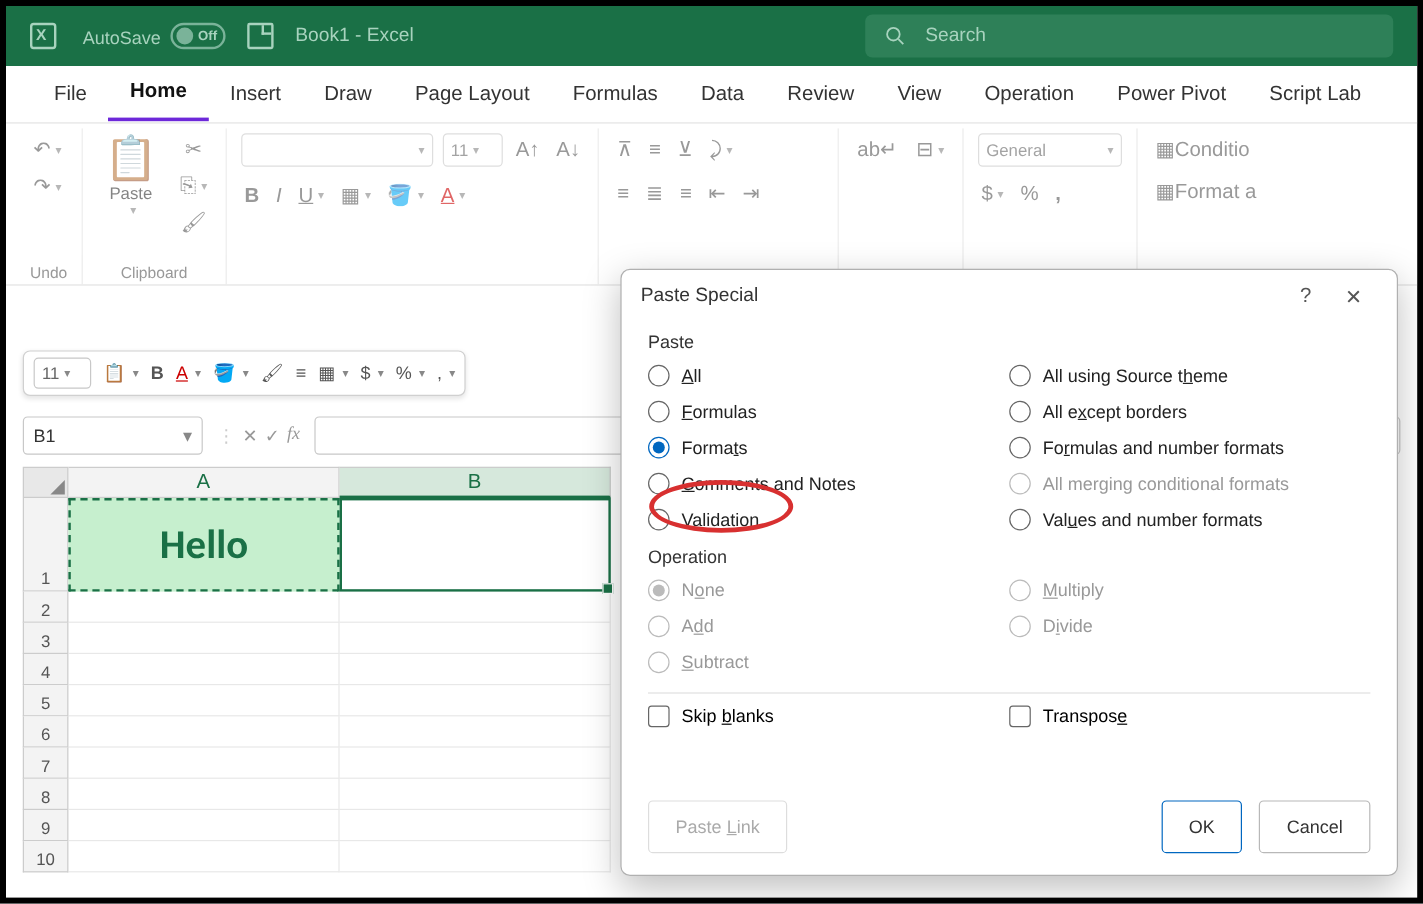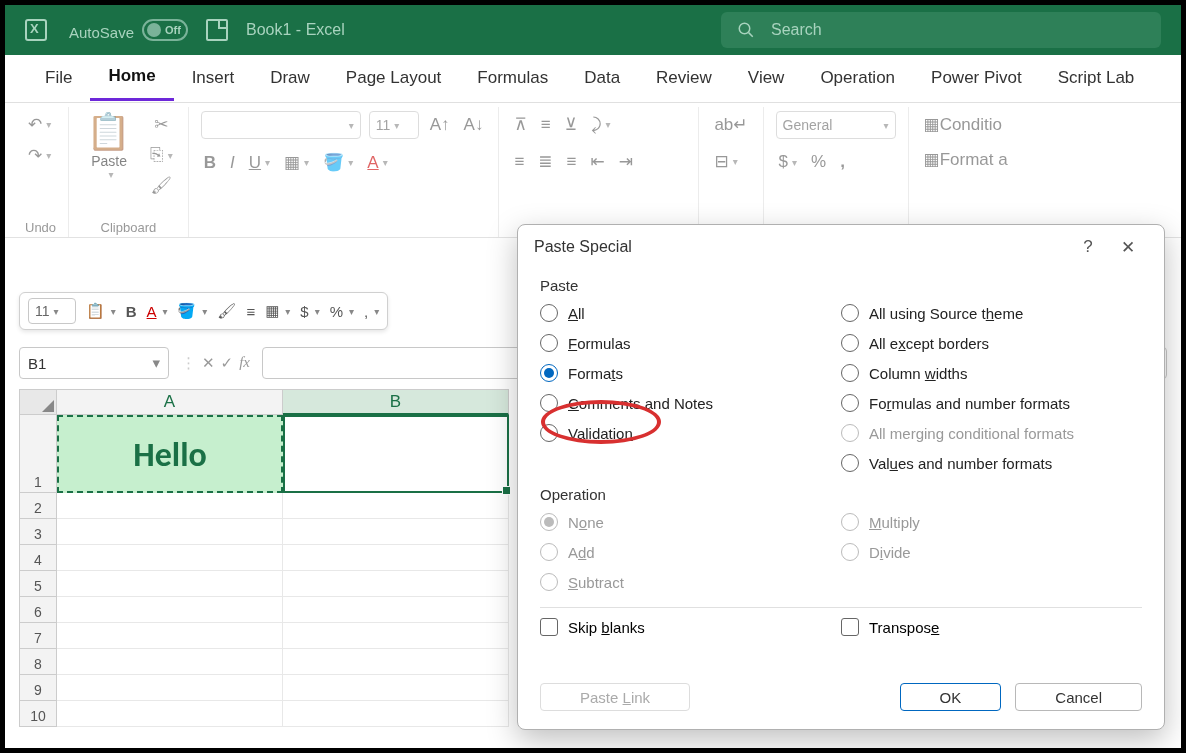--- a/index.html
+++ b/index.html
@@ -87,21 +87,21 @@
 .radio { width: 18px; height: 18px; border: 1.5px solid #666; border-radius: 50%; display: flex; align-items: center; justify-content: center; flex-shrink: 0; }
 .radio.checked { border-color: #0067c0; }
 .radio.checked::after { content: ""; width: 10px; height: 10px; background: #0067c0; border-radius: 50%; }
 .radio.disabled { border-color: #bbb; }
 .radio.disabled.filled::after { content: ""; width: 10px; height: 10px; background: #bbb; border-radius: 50%; }
 .hr-sep { height: 1px; background: #e0e0e0; margin: 14px 0 10px; }
 .cb-row-grid { display: flex; }
 .cb-row { display: flex; align-items: center; gap: 10px; font-size: 15px; flex: 1; }
 .cb { width: 18px; height: 18px; border: 1.5px solid #666; border-radius: 3px; }
 .dialog-footer { display: flex; gap: 14px; padding: 10px 22px 18px; }
-.dbtn { height: 28px; padding: 0 39px; border: 1px solid #b8b8b8; border-radius: 4px; background: #fff; font-size: 15px; color: #333; cursor: pointer; display: flex; align-items: center; }
+.dbtn { height: 44px; padding: 0 22px; border: 1px solid #b8b8b8; border-radius: 4px; background: #fff; font-size: 15px; color: #333; cursor: pointer; display: flex; align-items: center; }
 .dbtn.disabled { color: #aaa; border-color: #ddd; cursor: default; }
 .dbtn.primary { border-color: #0067c0; }
 .dialog-footer .spacer { flex: 1; }
 
 .u { text-decoration: underline; }
 
 .red-circle { position: absolute; width: 120px; height: 44px; border: 4px solid #d83030; border-radius: 50%; z-index: 25; pointer-events: none; }
 </style>
 </head>
 <body>
@@ -215,21 +215,21 @@
           <div class="rbtn">≣</div>
           <div class="rbtn">≡</div>
           <div class="rbtn">⇤</div>
           <div class="rbtn">⇥</div>
         </div>
       </div>
       <div class="r-group-label"></div>
     </div>
 
     <div class="r-group">
-      <div class="r-body" style="flex-direction:column; gap:10px;">
+      <div class="r-body" style="flex-direction:row; gap:10px;">
         <div class="rbtn">ab↵</div>
         <div class="rbtn">⊟<span class="dd">▾</span></div>
       </div>
       <div class="r-group-label"></div>
     </div>
 
     <div class="r-group">
       <div class="r-body" style="flex-direction:column; gap:10px;">
         <div class="combo" style="width:120px;text-align:right;">
             <span>General</span>
@@ -387,24 +387,20 @@
             <div class="radio-row">
               <div class="radio"></div>
               <span>All using Source t<span class="u">h</span>eme</span>
             </div>
             <div class="radio-row">
               <div class="radio"></div>
               <span>All e<span class="u">x</span>cept borders</span>
             </div>
             <div class="radio-row">
               <div class="radio"></div>
-              <span>Column <span class="u">w</span>idths</span>
-            </div>
-            <div class="radio-row">
-              <div class="radio"></div>
               <span>Fo<span class="u">r</span>mulas and number formats</span>
             </div>
             <div class="radio-row disabled">
               <div class="radio disabled"></div>
               <span>All mer<span class="u">g</span>ing conditional formats</span>
             </div>
             <div class="radio-row">
               <div class="radio"></div>
               <span>Val<span class="u">u</span>es and number formats</span>
             </div>

